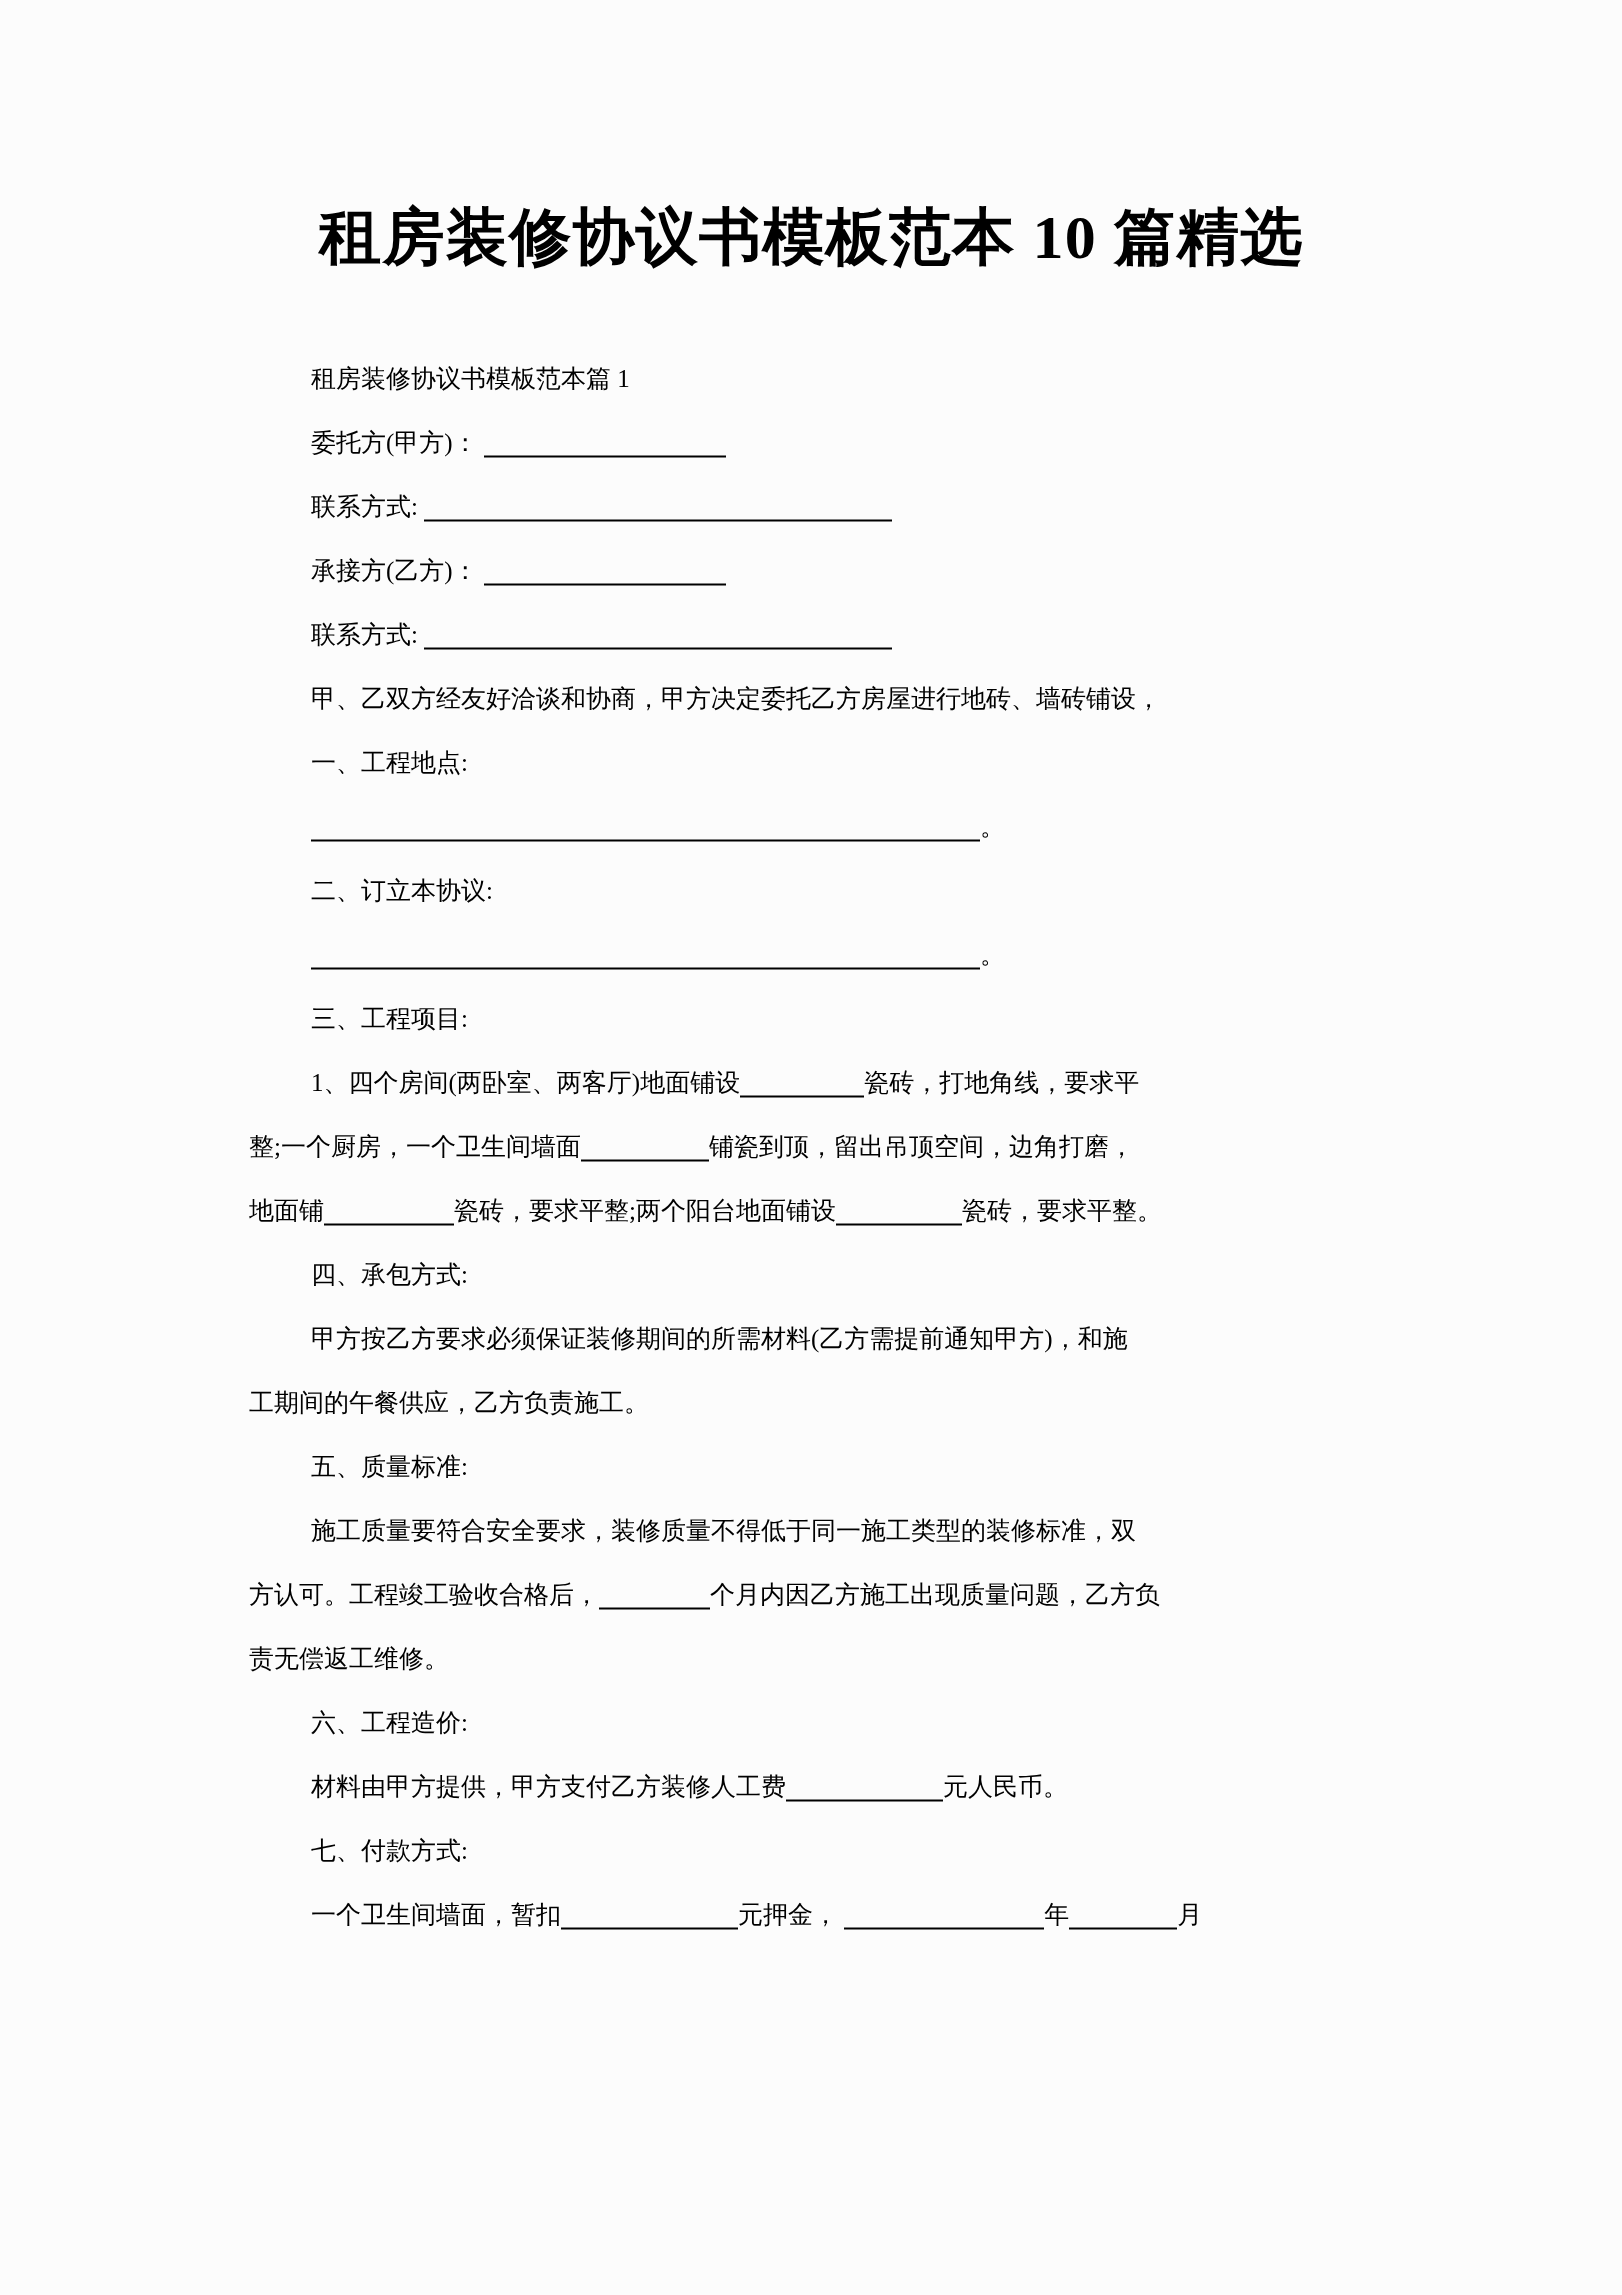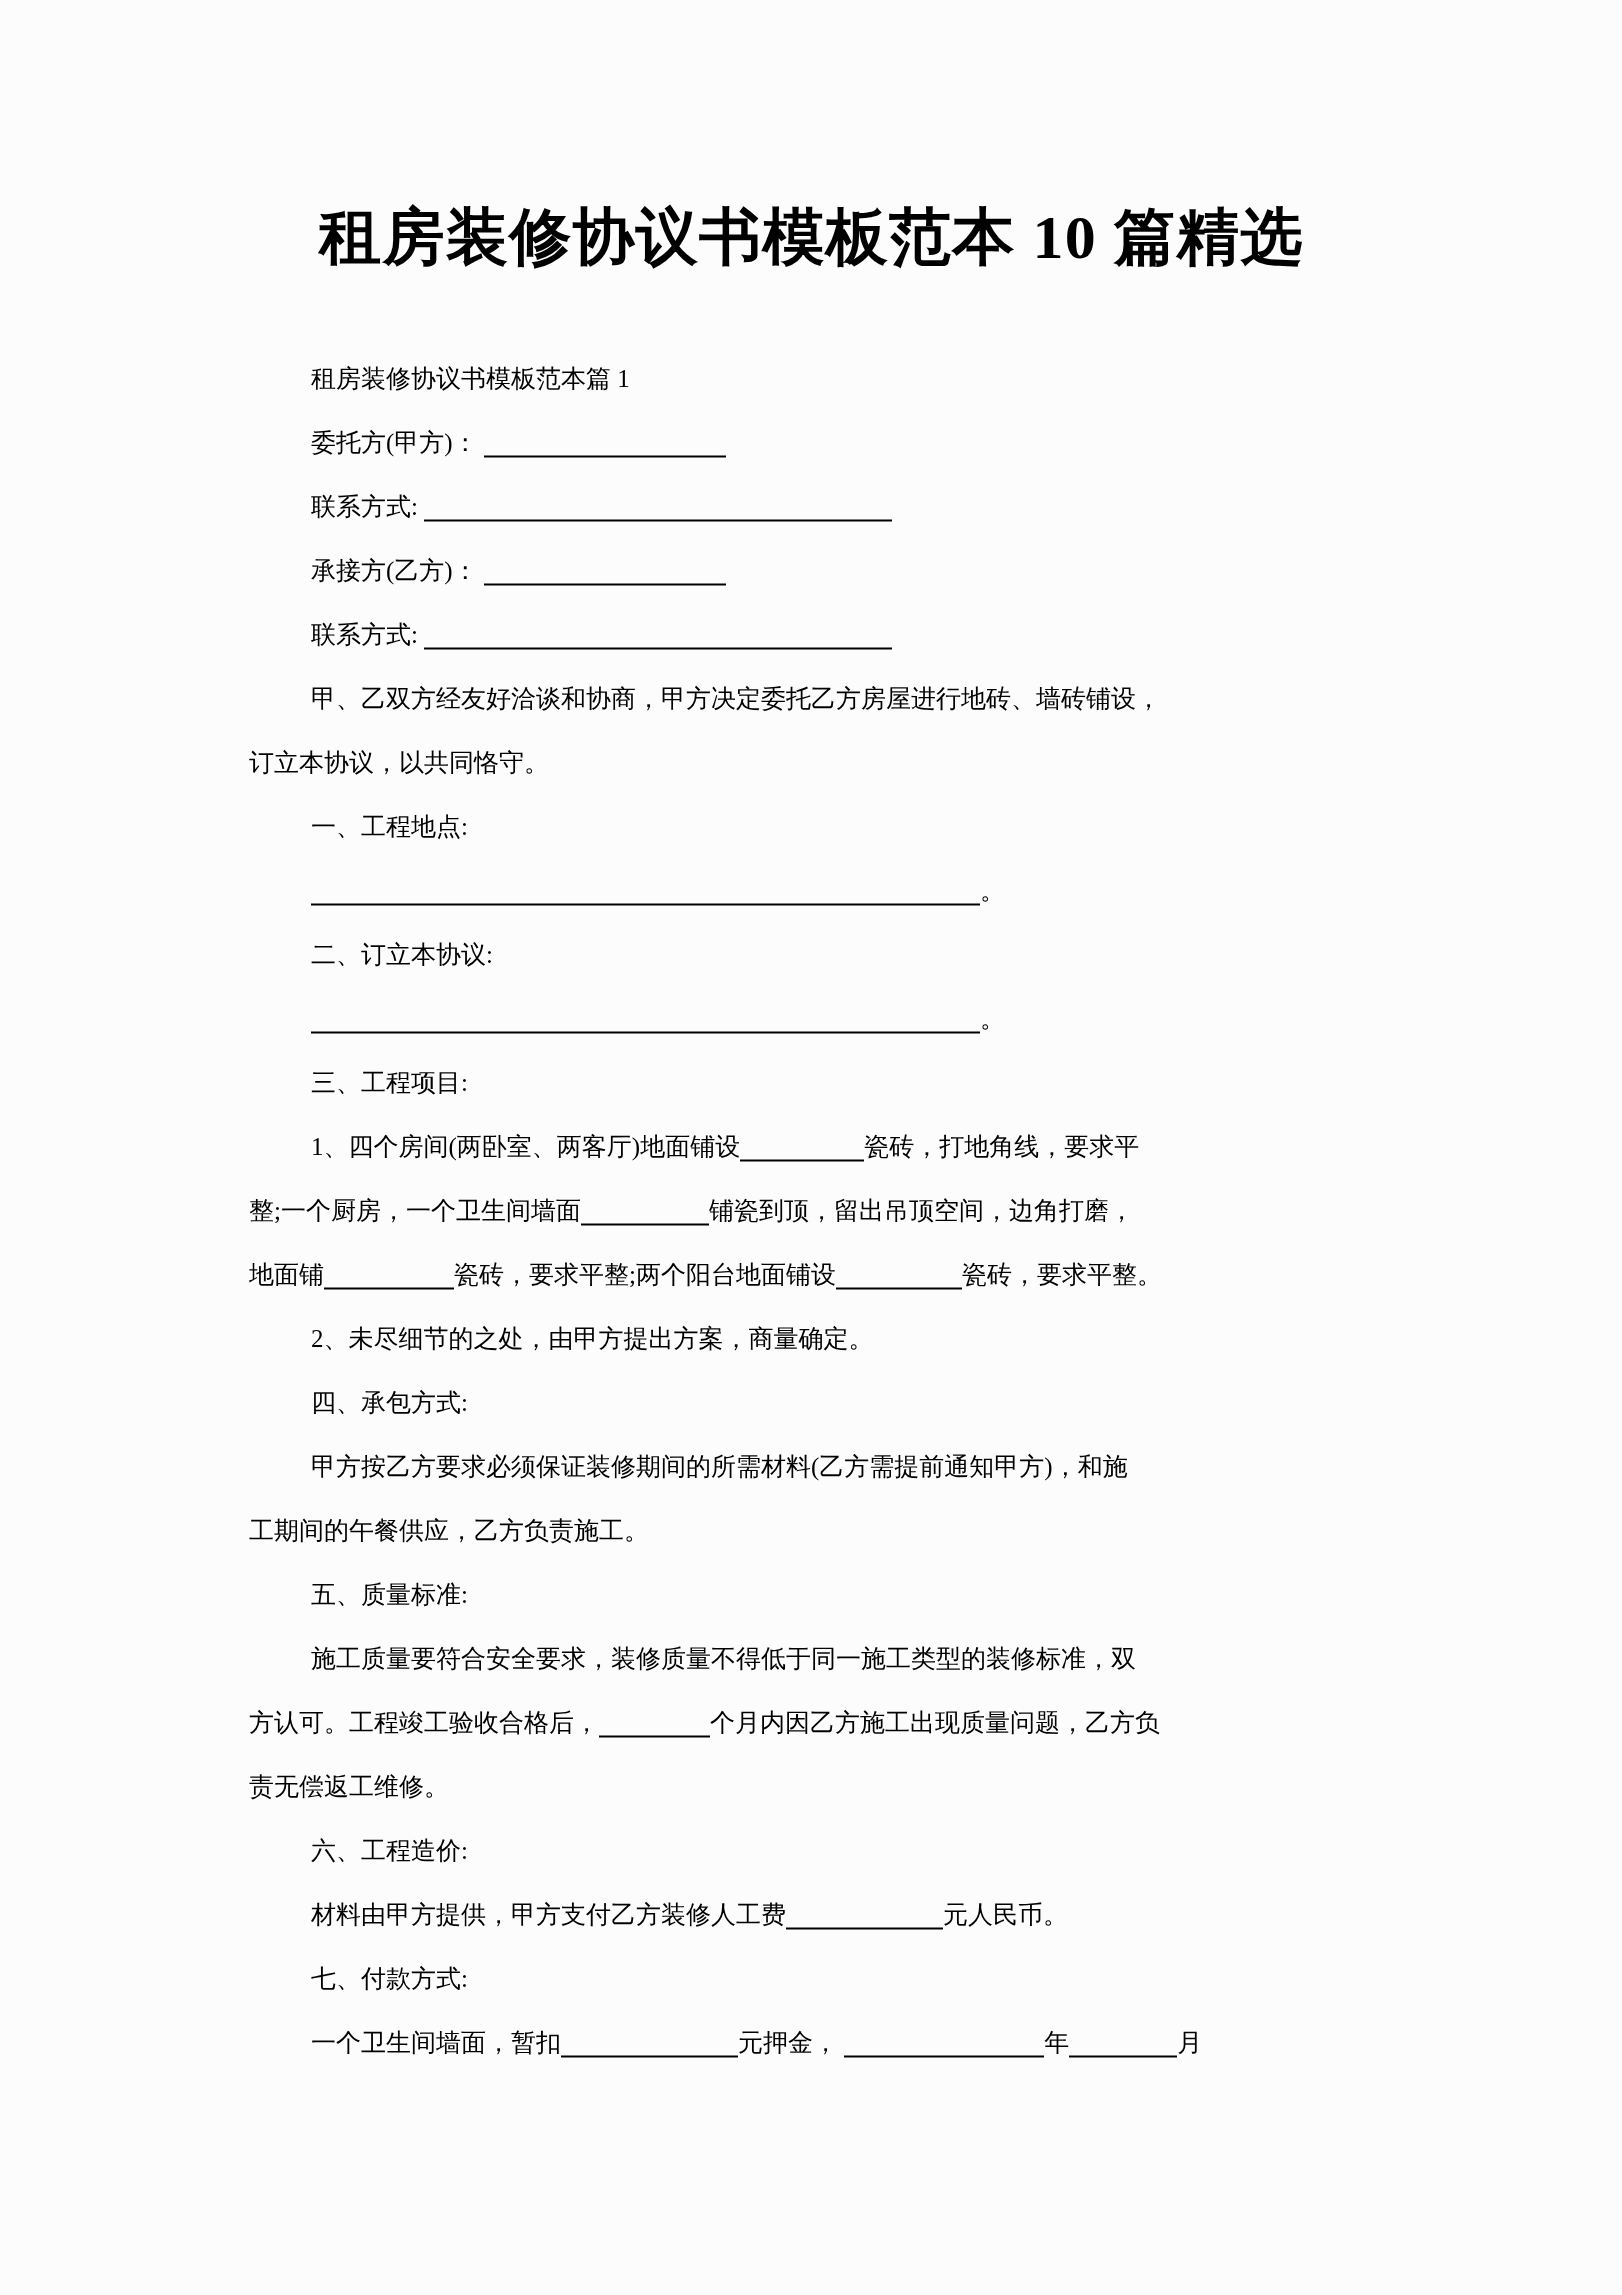--- a/index.html
+++ b/index.html
@@ -56,30 +56,28 @@
 
 <div class="page" style="background: rgb(252, 252, 252); color: rgb(0, 0, 0);">
   <div class="doc-title">租房装修协议书模板范本 10 篇精选</div>
   <div class="doc-body">
       <div class="line indent"><span>租房装修协议书模板范本篇 1</span></div>
       <div class="line indent"><span>委托方(甲方)： </span><span class="blank" style="width: 242px; border-bottom-color: rgb(0, 0, 0);"></span></div>
       <div class="line indent"><span>联系方式: </span><span class="blank" style="width: 468px; border-bottom-color: rgb(0, 0, 0);"></span></div>
       <div class="line indent"><span>承接方(乙方)： </span><span class="blank" style="width: 242px; border-bottom-color: rgb(0, 0, 0);"></span></div>
       <div class="line indent"><span>联系方式: </span><span class="blank" style="width: 468px; border-bottom-color: rgb(0, 0, 0);"></span></div>
       <div class="line indent"><span>甲、乙双方经友好洽谈和协商，甲方决定委托乙方房屋进行地砖、墙砖铺设，</span></div>
-      <div class="line"><span>订立本协议，以共同恪守。</span></div>
       <div class="line indent"><span>一、工程地点:</span></div>
       <div class="line indent"><span class="blank" style="width: 669px; border-bottom-color: rgb(0, 0, 0);"></span><span>。</span></div>
       <div class="line indent"><span>二、订立本协议:</span></div>
       <div class="line indent"><span class="blank" style="width: 669px; border-bottom-color: rgb(0, 0, 0);"></span><span>。</span></div>
       <div class="line indent"><span>三、工程项目:</span></div>
       <div class="line indent"><span>1、四个房间(两卧室、两客厅)地面铺设</span><span class="blank" style="width: 124px; border-bottom-color: rgb(0, 0, 0);"></span><span>瓷砖，打地角线，要求平</span></div>
       <div class="line"><span>整;一个厨房，一个卫生间墙面</span><span class="blank" style="width: 128px; border-bottom-color: rgb(0, 0, 0);"></span><span>铺瓷到顶，留出吊顶空间，边角打磨，</span></div>
       <div class="line"><span>地面铺</span><span class="blank" style="width: 130px; border-bottom-color: rgb(0, 0, 0);"></span><span>瓷砖，要求平整;两个阳台地面铺设</span><span class="blank" style="width: 126px; border-bottom-color: rgb(0, 0, 0);"></span><span>瓷砖，要求平整。</span></div>
-      <div class="line indent"><span>2、未尽细节的之处，由甲方提出方案，商量确定。</span></div>
       <div class="line indent"><span>四、承包方式:</span></div>
       <div class="line indent"><span>甲方按乙方要求必须保证装修期间的所需材料(乙方需提前通知甲方)，和施</span></div>
       <div class="line"><span>工期间的午餐供应，乙方负责施工。</span></div>
       <div class="line indent"><span>五、质量标准:</span></div>
       <div class="line indent"><span>施工质量要符合安全要求，装修质量不得低于同一施工类型的装修标准，双</span></div>
       <div class="line"><span>方认可。工程竣工验收合格后，</span><span class="blank" style="width: 111px; border-bottom-color: rgb(0, 0, 0);"></span><span>个月内因乙方施工出现质量问题，乙方负</span></div>
       <div class="line"><span>责无偿返工维修。</span></div>
       <div class="line indent"><span>六、工程造价:</span></div>
       <div class="line indent"><span>材料由甲方提供，甲方支付乙方装修人工费</span><span class="blank" style="width: 157px; border-bottom-color: rgb(0, 0, 0);"></span><span>元人民币。</span></div>
       <div class="line indent"><span>七、付款方式:</span></div>

